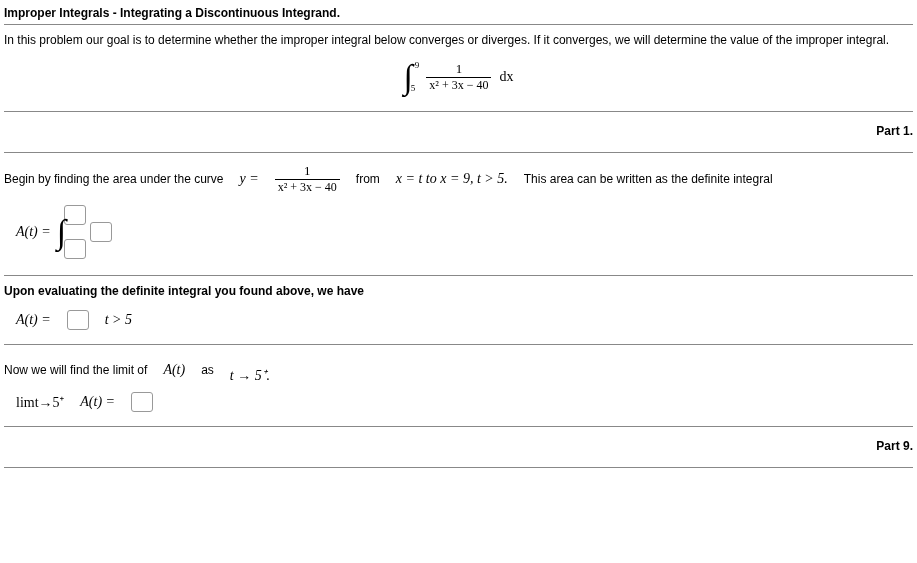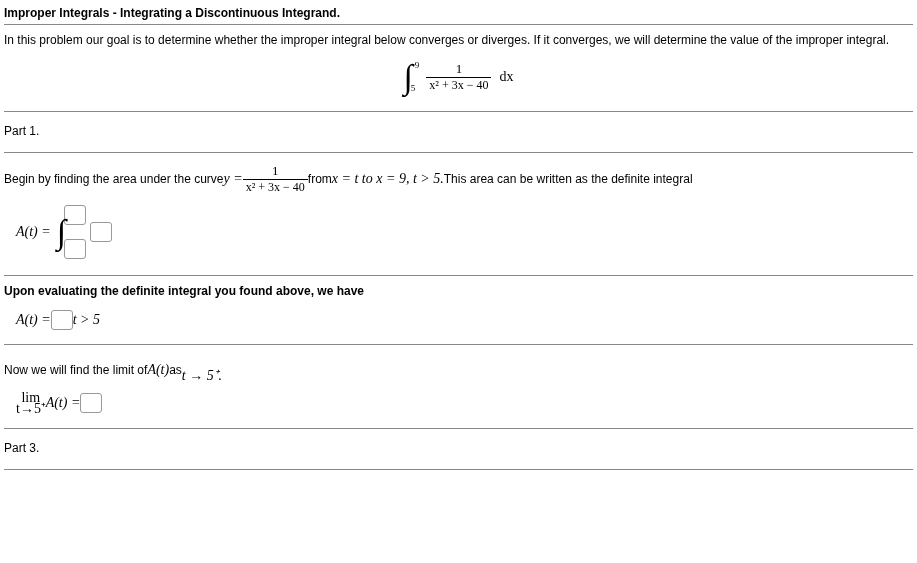--- a/index.html
+++ b/index.html
@@ -17,22 +17,23 @@
     padding: 2px 0 4px 0;
     border-bottom: 1px solid #888;
     margin-bottom: 4px;
   }
   .section {
     border-bottom: 1px solid #888;
     padding: 4px 0 10px 0;
     margin-bottom: 2px;
   }
   .part-label {
-    font-weight: normal;
+    font-weight: bold;
     padding: 6px 0 4px 0;
+    text-align: right;
   }
   .math-display {
     text-align: center;
     font-family: 'Times New Roman', serif;
     font-size: 16px;
     padding: 8px 0;
   }
   .inline-math {
     font-family: 'Times New Roman', serif;
     font-size: 14px;
@@ -75,27 +76,27 @@
     font-size: 11px;
     text-align: center;
     padding: 0;
     vertical-align: middle;
     background:#fff;
   }
   .line {
     display: flex;
     align-items: center;
     flex-wrap: wrap;
-    gap: 0;
+    gap: 16px;
     margin: 4px 0;
   }
   .indent { padding-left: 12px; }
   .limit-block {
     display:inline-flex;
-    flex-direction:column;
+    flex-direction:row;
     align-items:center;
     font-family:'Times New Roman', serif;
     line-height:11px;
     vertical-align:middle;
   }
   .limit-block .top{font-size:14px;}
   .limit-block .bot{font-size:14px;}
   .at-integral {
     display:inline-flex;
     align-items:center;
@@ -181,14 +182,14 @@
     <span class="limit-block">
       <span class="top">lim</span>
       <span class="bot">t→5⁺</span>
     </span>
     <span class="inline-math" style="font-style:italic;">A(t) =</span>
     <input class="input-box" style="">
   </div>
 </div>
 
 <div class="section" style="border-bottom:1px solid #888;">
-  <div class="part-label">Part 3.</div>
+  <div class="part-label">Part 9.</div>
 </div>
 
 </body></html>

